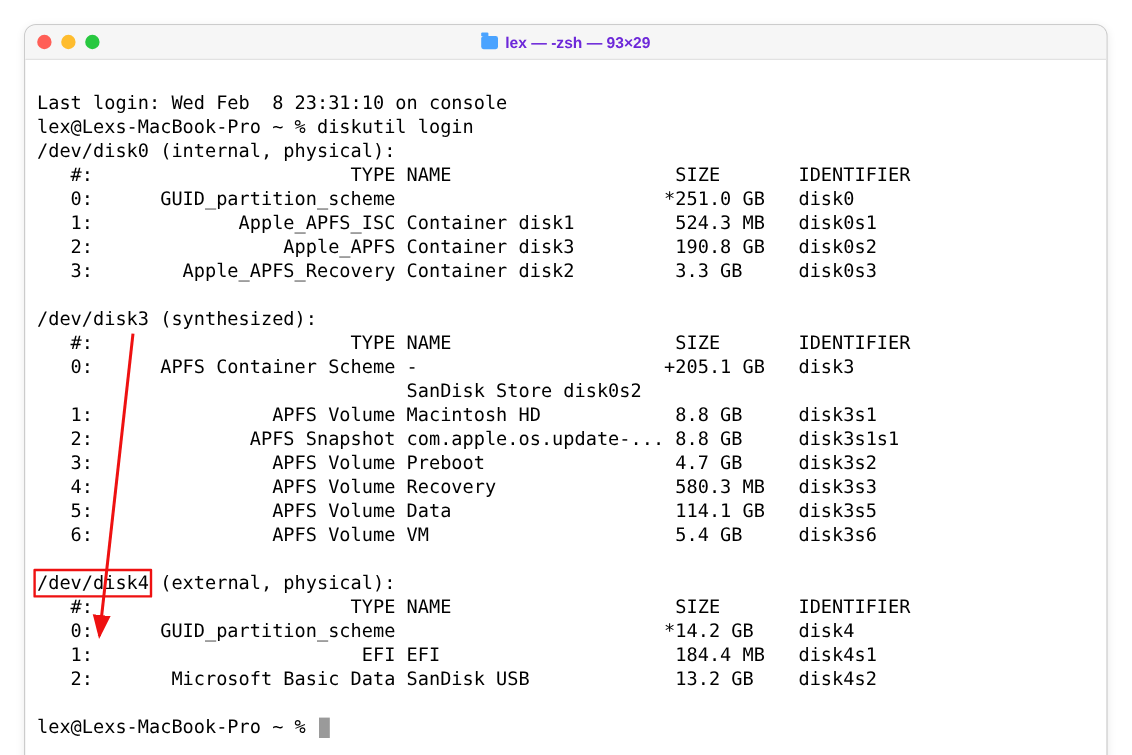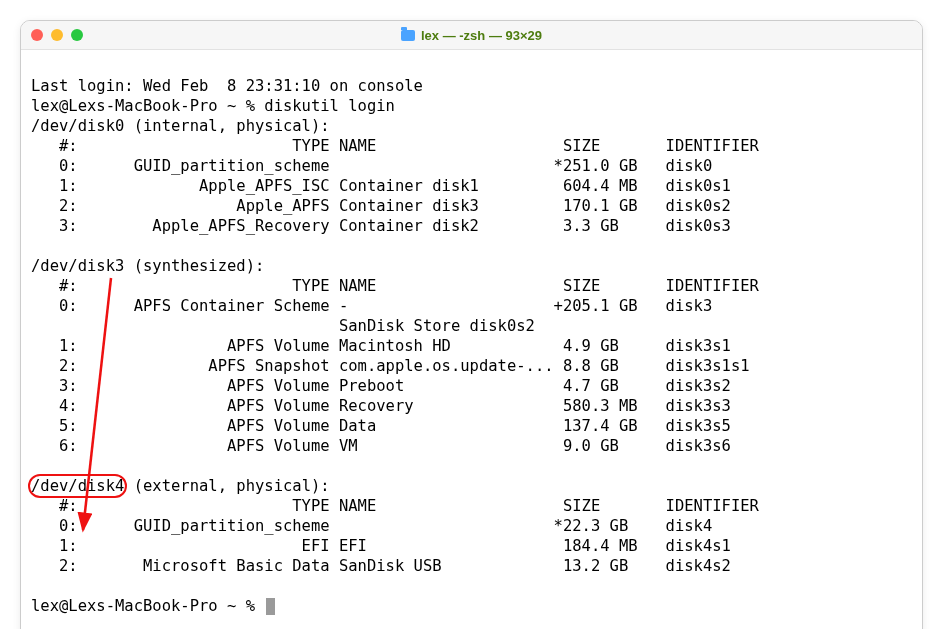--- a/index.html
+++ b/index.html
@@ -16,42 +16,42 @@
     height:28px;background:#f6f6f6;border-bottom:1px solid #e2e2e2;
     display:flex;align-items:center;position:relative;flex:0 0 28px;
   }
   .traffic{display:flex;gap:8px;margin-left:10px;}
   .dot{width:12px;height:12px;border-radius:50%;}
   .dot.red{background:#ff5f57;}
   .dot.yellow{background:#febc2e;}
   .dot.green{background:#28c840;}
   .title-center{
     position:absolute;left:0;right:0;text-align:center;
-    font-size:13px;font-weight:600;color:#4d7c0f;
+    font-size:13px;font-weight:600;color:#6d28d9;
     display:flex;align-items:center;justify-content:center;gap:6px;
     pointer-events:none;
   }
   .folder-icon{
     width:14px;height:11px;border-radius:2px;background:#4aa3ff;
     position:relative;display:inline-block;
   }
   .folder-icon::before{
     content:"";position:absolute;top:-3px;left:0;width:6px;height:3px;
     background:#4aa3ff;border-radius:1px 1px 0 0;
   }
   .term{
     flex:1;overflow:auto;
     font-family:"SF Mono",Menlo,Consolas,monospace;
     font-size:15.5px;line-height:20px;white-space:pre;
     color:#000;padding:6px 10px 10px 10px;
     position:relative;
   }
   .term .line{white-space:pre;}
   .hl{
-    border:2px solid #e11;border-radius:12px;
+    border:2px solid #e11;border-radius:1px;
     padding:0 1px;margin:-2px -3px;display:inline-block;
   }
   .cursor{
     display:inline-block;width:9px;height:17px;background:#9a9a9a;
     vertical-align:text-bottom;margin-left:2px;
   }
   .annot{position:absolute;pointer-events:none;}
 </style>
 </head>
 <body>
@@ -68,38 +68,38 @@
       <span>lex — -zsh — 93×29</span>
     </div>
   </div>
 
   <div class="term">
 <span class="line">Last login: Wed Feb  8 23:31:10 on console</span>
 <span class="line"><span>lex@Lexs-MacBook-Pro ~ % </span><span>diskutil login</span></span>
 <span class="line">/dev/disk0 (internal, physical):</span>
 <span class="line">   #:                       TYPE NAME                    SIZE       IDENTIFIER</span>
 <span class="line">   0:      GUID_partition_scheme                        *251.0 GB   disk0</span>
-<span class="line">   1:             Apple_APFS_ISC Container disk1         604.4 MB   disk0s1</span>
-<span class="line">   2:                 Apple_APFS Container disk3         170.1 GB   disk0s2</span>
+<span class="line">   1:             Apple_APFS_ISC Container disk1         524.3 MB   disk0s1</span>
+<span class="line">   2:                 Apple_APFS Container disk3         190.8 GB   disk0s2</span>
 <span class="line">   3:        Apple_APFS_Recovery Container disk2         3.3 GB     disk0s3</span>
 <span class="line"> </span>
 <span class="line">/dev/disk3 (synthesized):</span>
 <span class="line">   #:                       TYPE NAME                    SIZE       IDENTIFIER</span>
 <span class="line">   0:      APFS Container Scheme -                      +205.1 GB   disk3</span>
 <span class="line">                                 SanDisk Store disk0s2</span>
-<span class="line">   1:                APFS Volume Macintosh HD            4.9 GB     disk3s1</span>
+<span class="line">   1:                APFS Volume Macintosh HD            8.8 GB     disk3s1</span>
 <span class="line">   2:              APFS Snapshot com.apple.os.update-... 8.8 GB     disk3s1s1</span>
 <span class="line">   3:                APFS Volume Preboot                 4.7 GB     disk3s2</span>
 <span class="line">   4:                APFS Volume Recovery                580.3 MB   disk3s3</span>
-<span class="line">   5:                APFS Volume Data                    137.4 GB   disk3s5</span>
-<span class="line">   6:                APFS Volume VM                      9.0 GB     disk3s6</span>
+<span class="line">   5:                APFS Volume Data                    114.1 GB   disk3s5</span>
+<span class="line">   6:                APFS Volume VM                      5.4 GB     disk3s6</span>
 <span class="line"> </span>
 <span class="line"><span class="hl">/dev/disk4</span><span> (external, physical):</span></span>
 <span class="line">   #:                       TYPE NAME                    SIZE       IDENTIFIER</span>
-<span class="line">   0:      GUID_partition_scheme                        *22.3 GB    disk4</span>
+<span class="line">   0:      GUID_partition_scheme                        *14.2 GB    disk4</span>
 <span class="line">   1:                        EFI EFI                     184.4 MB   disk4s1</span>
 <span class="line">   2:       Microsoft Basic Data SanDisk USB             13.2 GB    disk4s2</span>
 <span class="line"> </span>
 <span class="line"><span>lex@Lexs-MacBook-Pro ~ % </span><span class="cursor"></span></span>
 
     <svg class="annot" style="left:0;top:0" width="140" height="530">
       <defs>
         <marker id="ah" markerWidth="10" markerHeight="10" refX="7" refY="3" orient="auto">
           <path d="M0,0 L8,3 L0,6 Z" fill="#e11"></path>
         </marker>

